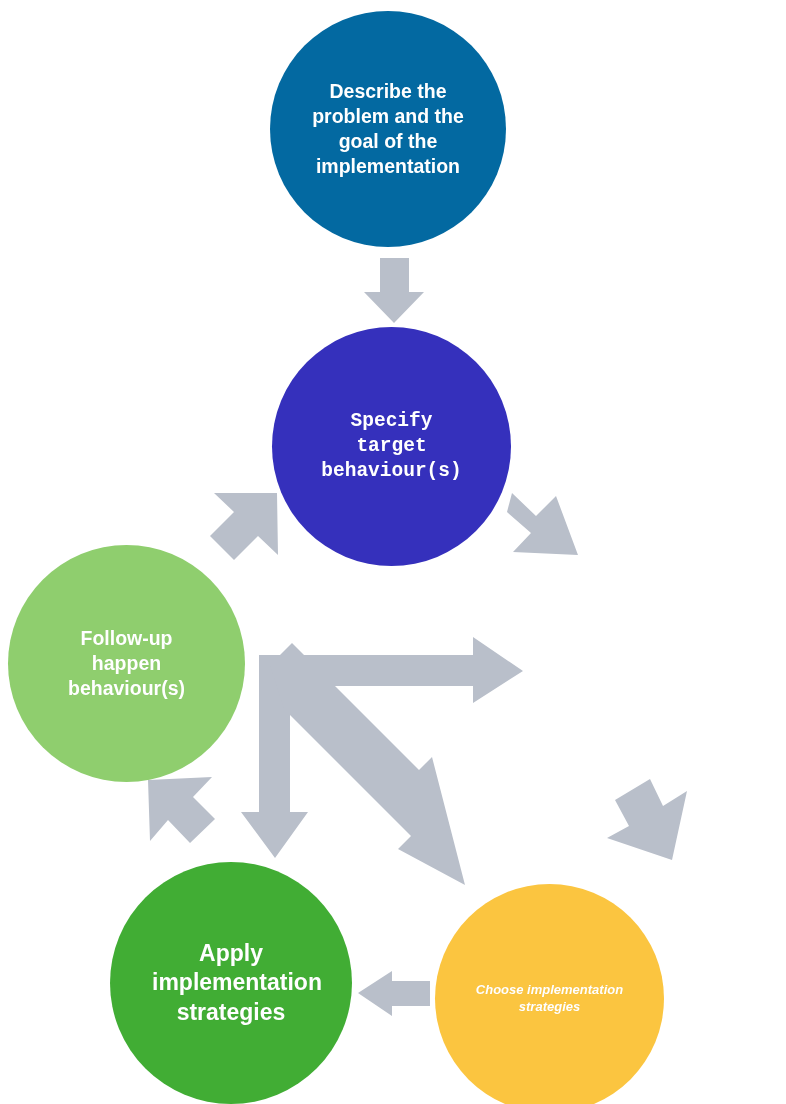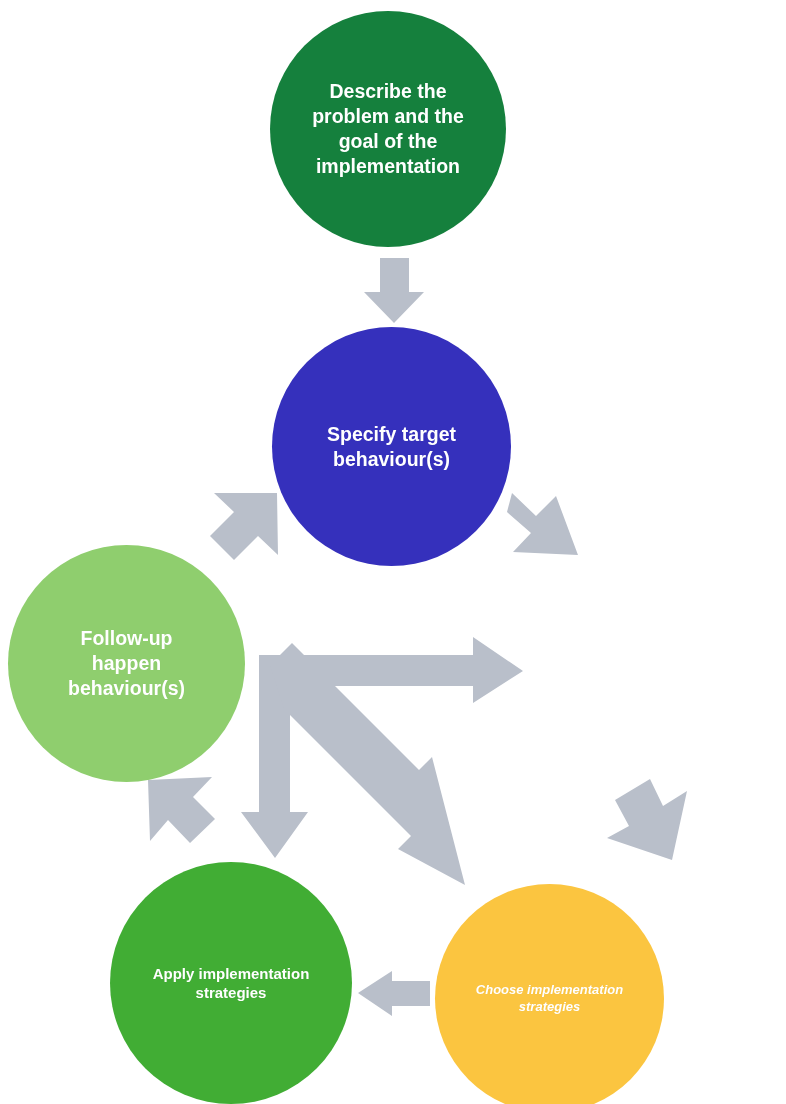--- a/index.html
+++ b/index.html
@@ -41,24 +41,24 @@
     -webkit-font-smoothing: antialiased;
   }
   .node .node-label {
     display: block;
     padding: 0 10px;
     white-space: pre-line;
     text-shadow: 0 0 1px rgba(0,0,0,0.06);
   }
   
   #node-describe   { left: 270px; top:  11px; width: 236px; height: 236px; font-size: 19.5px; }
-  #node-specify    { left: 272px; top: 327px; width: 239px; height: 239px; font-size: 19.5px; }
+  #node-specify    { left: 272px; top: 327px; width: 239px; height: 239px; font-size: 19.5px; font-family: Liberation Mono, monospace; }
   #node-analyze    { left: 537px; top: 550px; width: 223px; height: 223px; font-size: 18.5px; }
   #node-choose     { left: 435px; top: 884px; width: 229px; height: 229px; font-size: 13px; font-style: italic; }
-  #node-apply      { left: 110px; top: 862px; width: 242px; height: 242px; font-size: 15px; }
+  #node-apply      { left: 110px; top: 862px; width: 242px; height: 242px; font-size: 23px; }
   #node-followup   { left:   8px; top: 545px; width: 237px; height: 237px; font-size: 19.5px; }
 
   #node-describe  .node-label { max-width: 172px; }
   #node-specify   .node-label { max-width: 178px; }
   #node-analyze   .node-label { max-width: 172px; }
   #node-choose    .node-label { max-width: 176px; }
   #node-apply     .node-label { max-width: 178px; }
   #node-followup  .node-label { max-width: 186px; }
 </style>
 </head>
@@ -80,21 +80,21 @@
 
     <polygon fill="#b9bfca" points="277,493 278,555 258,536 234,560 210,536 234,512 214,493"></polygon>
 
     <polygon fill="#b9bfca" points="259,655 473,655 473,637 523,671 473,703 473,686 259,686"></polygon>
 
     <polygon fill="#b9bfca" points="259,655 290,655 290,812 308,812 275,858 241,812 259,812"></polygon>
 
     <polygon fill="#b9bfca" points="270,665 292,643 419,770 432,757 465,885 398,849 411,836 284,709"></polygon>
   </svg>
 
-  <div class="node" id="node-describe" style="background: #15803d; color: rgb(255, 255, 255);">
+  <div class="node" id="node-describe" style="background: #0369a1; color: rgb(255, 255, 255);">
     <span class="node-label">Describe the problem and the goal of the implementation</span>
   </div>
 
   <div class="node" id="node-specify" style="background: rgb(53, 48, 188); color: rgb(255, 255, 255);">
     <span class="node-label">Specify target behaviour(s)</span>
   </div>
 
 
   <div class="node" id="node-choose" style="background: rgb(251, 197, 64); color: rgb(255, 255, 255);">
     <span class="node-label">Choose implementation strategies</span>

